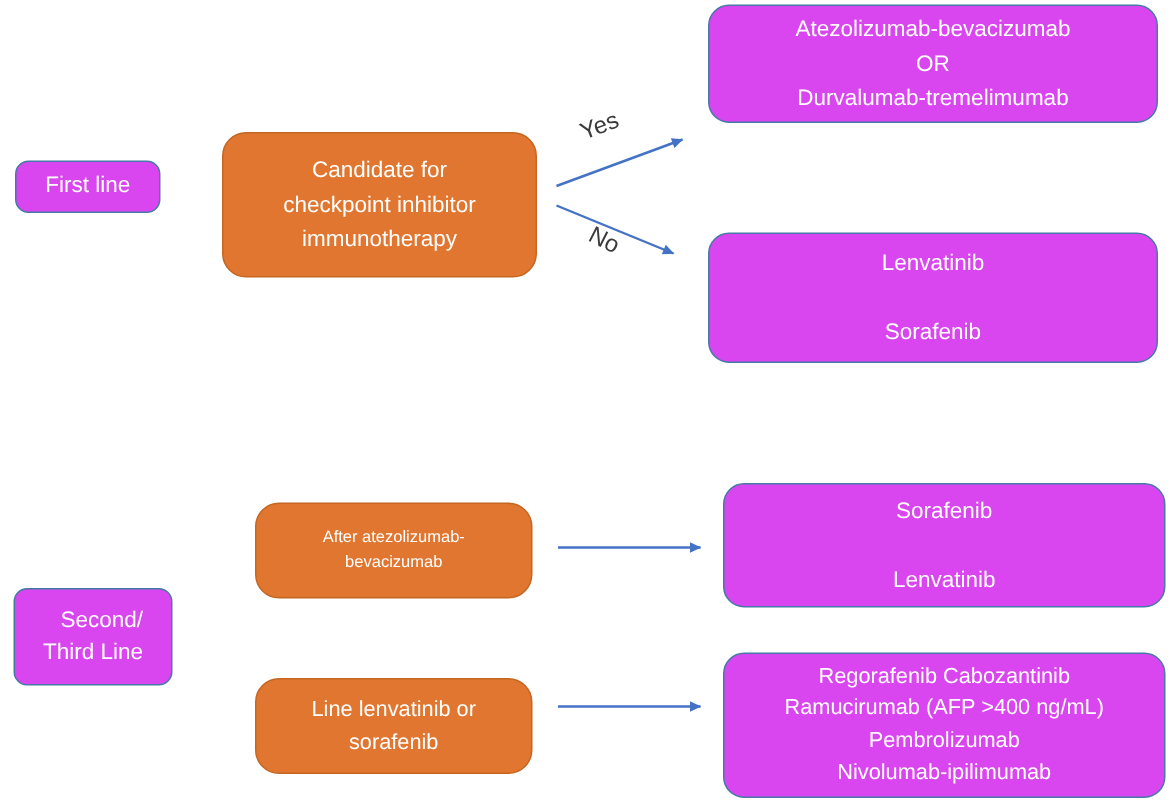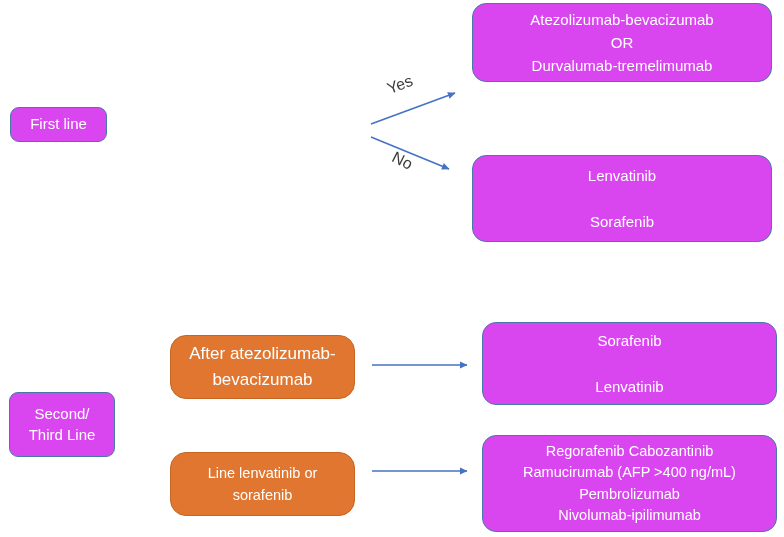--- a/index.html
+++ b/index.html
@@ -25,22 +25,22 @@
   }
   .outcome{
     border-radius:14px;font-size:15px;line-height:1.5;padding:4px 10px;
   }
   .outcome.tall{line-height:1.55;}
   .outcome.dense{line-height:1.45;font-size:14.5px;}
   #first-line-label   {left:10px;  top:107px; width:97px; height:35px;}
   #decision-box       {left:148px; top:88px;  width:210px; height:97px;}
   #yes-outcome-box    {left:472px; top:3px;   width:300px; height:79px;}
   #no-outcome-box     {left:472px; top:155px; width:300px; height:87px;}
-  #stl-label          {left:9px;   top:392px; width:106px; height:65px;}
-  #branch1-condition  {left:170px; top:335px; width:185px; height:64px; font-size:17px;}
+  #stl-label          {left:9px;   top:392px; width:106px; height:65px;text-align:right;}
+  #branch1-condition  {left:170px; top:335px; width:185px; height:64px; font-size:11px;}
   #branch2-condition  {left:170px; top:452px; width:185px; height:64px; font-size:14.5px;}
   #branch1-outcome    {left:482px; top:322px; width:295px; height:83px;}
   #branch2-outcome    {left:482px; top:435px; width:295px; height:97px;}
   .edge-label{
     position:absolute;color:#3b3b3b;font-size:16px;white-space:nowrap;
   }
   #yes-label{left:387px;top:76px;transform:rotate(-21deg);}
   #no-label {left:392px;top:152px;transform:rotate(27deg);}
   svg.arrows{position:absolute;left:0;top:0;pointer-events:none;}
 </style>
@@ -56,20 +56,23 @@
       </marker>
     </defs>
     <line x1="371" y1="124" x2="455" y2="93" stroke="#4472c4" stroke-width="1.6" marker-end="url(#ah)"></line>
     <line x1="371" y1="137" x2="449" y2="169" stroke="#4472c4" stroke-width="1.6" marker-end="url(#ah)"></line>
     <line x1="372" y1="365" x2="467" y2="365" stroke="#4472c4" stroke-width="1.6" marker-end="url(#ah)"></line>
     <line x1="372" y1="471" x2="467" y2="471" stroke="#4472c4" stroke-width="1.6" marker-end="url(#ah)"></line>
   </svg>
 
   <div id="first-line-label" class="box blue stage-label">First line</div>
 
+  <div id="decision-box" class="box orange node">Candidate for
+checkpoint inhibitor
+immunotherapy</div>
 
   <div id="yes-label" class="edge-label">Yes</div>
 
   <div id="no-label" class="edge-label">No</div>
 
   <div id="yes-outcome-box" class="box blue outcome tall">Atezolizumab-bevacizumab
 OR
 Durvalumab-tremelimumab</div>
 
   <div id="no-outcome-box" class="box blue outcome tall">Lenvatinib

